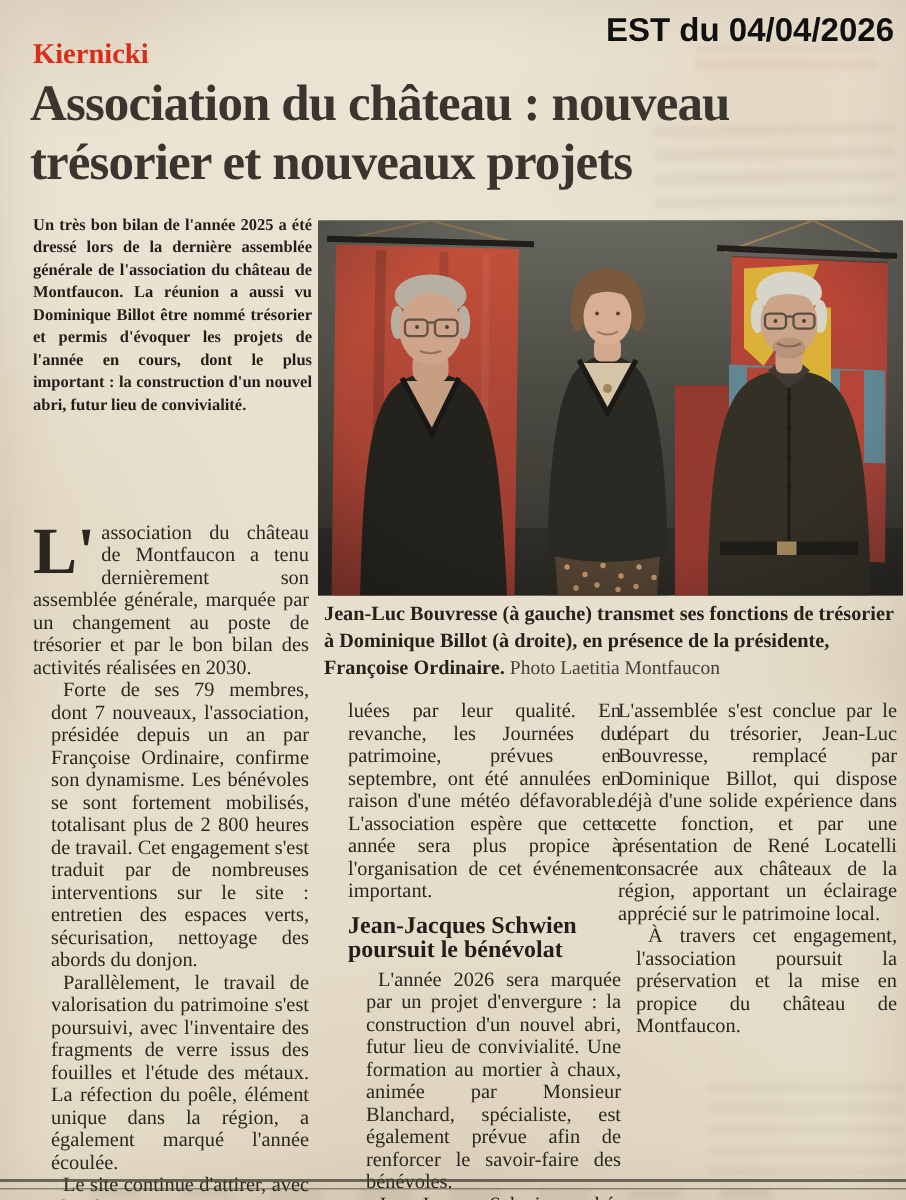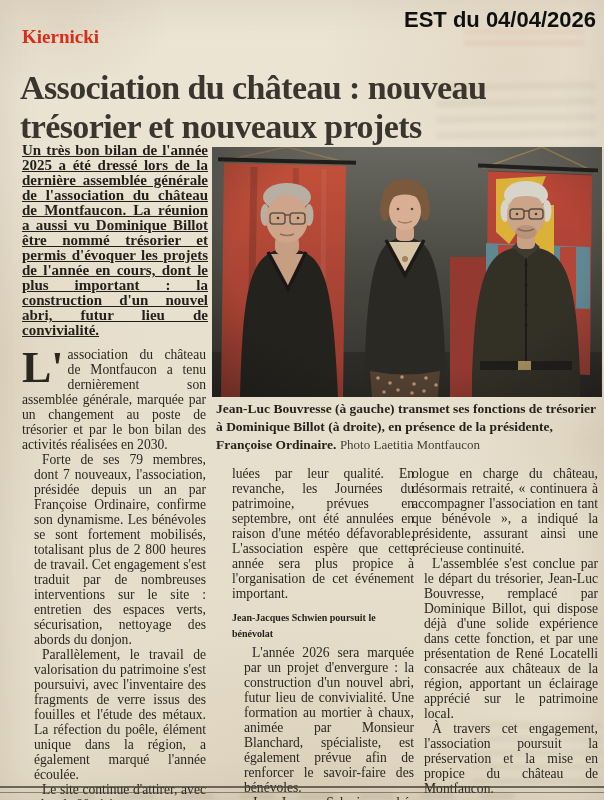--- a/index.html
+++ b/index.html
@@ -19,46 +19,45 @@
   .edition-date{
     position:absolute; top:7px; right:8px;
     font-family:"Liberation Sans", sans-serif;
     font-weight:bold; font-size:22px; color:#101010; letter-spacing:0;
   }
   .kicker{
     position:absolute; left:22px; top:26px;
     font-weight:bold; font-size:19px; color:#d92c1a;
   }
   .headline{
-    position:absolute; left:20px; top:68px; width:578px; margin:0;
+    position:absolute; left:20px; top:50px; width:578px; margin:0;
     font-weight:bold; font-size:34px; line-height:39px; color:#3a352f;
     letter-spacing:-0.6px;
   }
   .lead{
     position:absolute; left:22px; top:143px; width:186px;
-    font-weight:bold; font-size:15px; line-height:15px; color:#221f1a;
+    font-weight:bold; font-size:11px; line-height:15px; color:#221f1a;
     text-align:justify;
-    text-decoration:underline;
   }
   .col{
     position:absolute; width:184px;
     font-size:13.6px; line-height:15px; color:#2a2620;
     text-align:justify;
   }
   .col p{margin:0;}
   .col p + p{text-indent:8px;margin-left:12px;}
   .col-left{left:22px; top:347px;}
   .col-mid{left:232px; top:466px; width:182px;}
   .col-right{left:412px; top:466px; width:186px;}
   .dropcap{
     float:left; font-size:44px; line-height:37px; font-weight:bold;
     padding:2px 4px 0 0; color:#2a2620;
   }
   .subhead{
-    font-weight:bold; font-size:10px; line-height:16px; color:#221f1a;
+    font-weight:bold; font-size:16px; line-height:16px; color:#221f1a;
     margin:9px 0 3px 0 !important; text-indent:0 !important; text-align:left;
   }
   .photo{
     position:absolute; left:212px; top:147px; width:390px; height:250px; margin:0;
     background:#3c3b35;
   }
   .photo svg{display:block;}
   .caption{
     position:absolute; left:216px; top:400px; width:388px;
     font-weight:bold; font-size:13.5px; line-height:18px; color:#25221c;
@@ -237,20 +236,19 @@
   </div>
 
   <div class="col col-mid">
     <p>luées par leur qualité. En revanche, les Journées du patrimoine, prévues en septembre, ont été annulées en raison d'une météo défavorable. L'association espère que cette année sera plus propice à l'organisation de cet événement important.</p>
     <p class="subhead">Jean-Jacques Schwien poursuit le bénévolat</p>
     <p>L'année 2026 sera marquée par un projet d'envergure : la construction d'un nouvel abri, futur lieu de convivialité. Une formation au mortier à chaux, animée par Monsieur Blanchard, spécialiste, est également prévue afin de renforcer le savoir-faire des bénévoles.</p>
     <p>Jean-Jacques Schwien, arché-</p>
   </div>
 
   <div class="col col-right">
-    <p>ologue en charge du château, désormais retraité, « continuera à accompagner l'association en tant que bénévole », a indiqué la présidente, assurant ainsi une précieuse continuité.</p>
     <p>L'assemblée s'est conclue par le départ du trésorier, Jean-Luc Bouvresse, remplacé par Dominique Billot, qui dispose déjà d'une solide expérience dans cette fonction, et par une présentation de René Locatelli consacrée aux châteaux de la région, apportant un éclairage apprécié sur le patrimoine local.</p>
     <p>À travers cet engagement, l'association poursuit la préservation et la mise en propice du château de Montfaucon.</p>
   </div>
 
   <div class="bottom-rule"></div>
 
 </div>
 
 </body></html>

